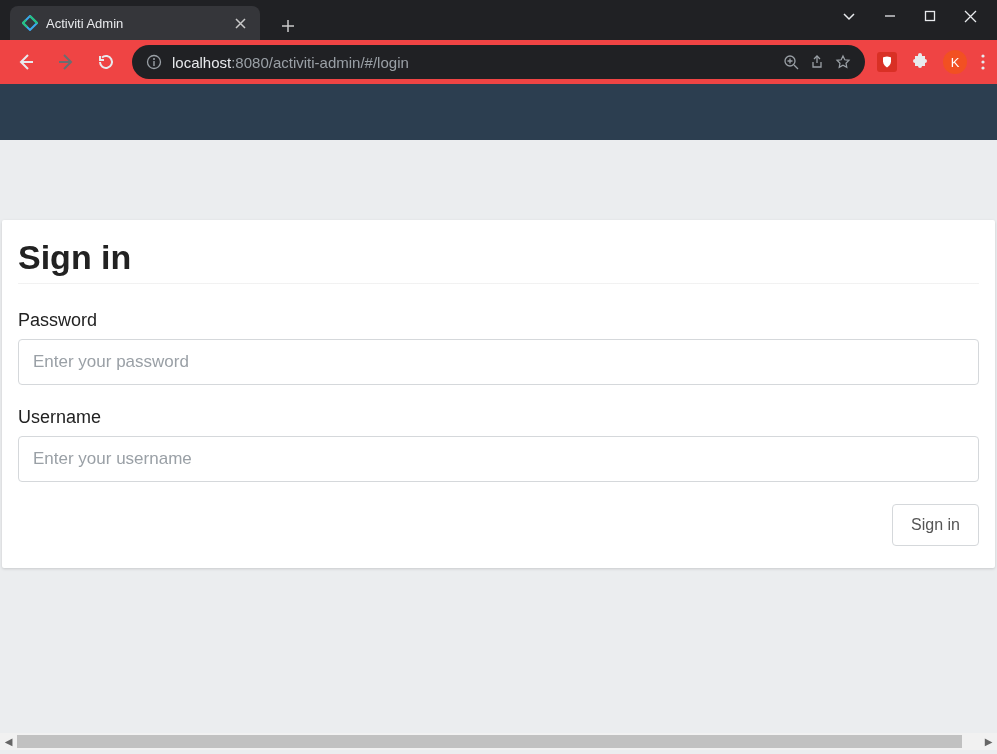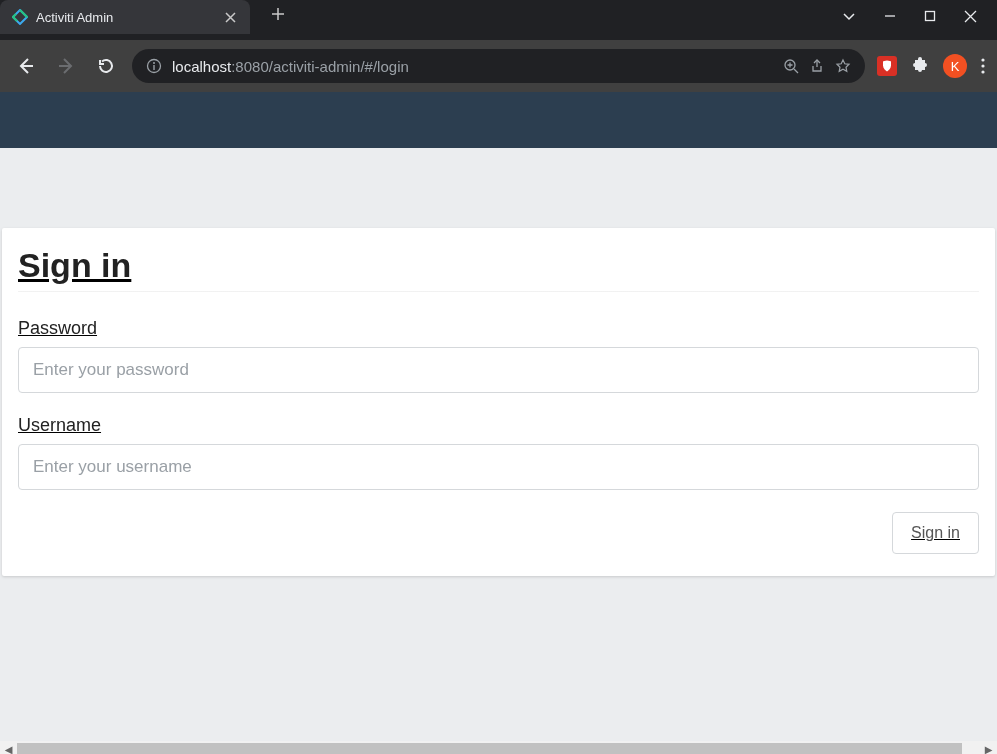--- a/index.html
+++ b/index.html
@@ -1,51 +1,51 @@
 <!DOCTYPE html>
 <html><head>
 <meta charset="utf-8">
 <style>
   * { box-sizing: border-box; margin: 0; padding: 0; }
   html, body { width: 997px; height: 754px; font-family: "Segoe UI", Arial, sans-serif; overflow: hidden; background:#ebedef; }
 
   
   .browser-chrome { width:100%; background:#202124; }
   .titlebar { height:40px; display:flex; align-items:flex-end; position:relative; }
-  .tab-strip { display:flex; align-items:flex-start; height:100%; gap:14px; }
+  .tab-strip { display:flex; align-items:flex-end; height:100%; padding-left:10px; gap:14px; }
   .tab { display:flex; align-items:center; gap:8px; height:34px; background:#35363a; color:#e8eaed;
          padding:0 12px; border-radius:8px 8px 0 0; font-size:13px; min-width:250px; position:relative;}
   .tab .favicon { width:16px; height:16px; flex:none; }
   .tab .tab-title { flex:1; white-space:nowrap; overflow:hidden; text-overflow:ellipsis; }
   .tab .close-x { width:16px; height:16px; display:flex; align-items:center; justify-content:center;
                   color:#c9c9c9; font-size:14px; cursor:pointer; flex:none;}
   .new-tab { width:28px;height:28px;display:flex;align-items:center;justify-content:center;color:#c9c9c9;cursor:pointer;}
   .window-controls { position:absolute; right:0; top:0; height:32px; display:flex; align-items:center; gap:28px; padding:0 20px; color:#e8eaed;}
   .window-controls span { cursor:pointer; display:flex; align-items:center; justify-content:center; }
 
-  .toolbar { height:52px; background:#404040; display:flex; align-items:center; padding:16px 12px; gap:12px; }
+  .toolbar { height:44px; background:#ef4444; display:flex; align-items:center; padding:16px 12px; gap:12px; }
   .toolbar .nav-btn { width:28px; height:28px; display:flex; align-items:center; justify-content:center; color:#e8eaed; cursor:pointer;}
   .toolbar .nav-btn.disabled { color:#6b6d70; cursor:default;}
   .addressbar { flex:1; height:34px; background:#202124; border-radius:17px; display:flex; align-items:center;
                 padding:0 14px; gap:10px; color:#9aa0a6; font-size:15px;}
   .addressbar .info-icon{flex:none;}
   .addressbar .url { flex:1; white-space:nowrap; overflow:hidden; }
   .addressbar .url .host{color:#e8eaed;}
   .addressbar .action-icon { flex:none; color:#9aa0a6; cursor:pointer; display:flex; }
   .ext-icons { display:flex; align-items:center; gap:14px; }
   .ext-adblock{width:20px;height:20px;background:#d93025;border-radius:3px;display:flex;align-items:center;justify-content:center;color:#fff;font-size:12px;cursor:pointer;}
   .ext-puzzle{color:#e8eaed;cursor:pointer;}
   .ext-avatar{width:24px;height:24px;border-radius:50%;background:#f25022;color:#fff;display:flex;
               align-items:center;justify-content:center;font-size:13px;cursor:pointer;}
   .ext-menu{color:#e8eaed;cursor:pointer;}
 
   
   .viewport { width:100%; height:calc(754px - 40px - 48px); display:flex; flex-direction:column; background:#ebedef;}
   .page-navbar { height:56px; background:#2c3e50; width:100%; flex:none;}
-  .page-body { flex:1; position:relative;text-decoration:underline; }
+  .page-body { flex:1; position:relative; }
 
   .login-panel { background:#fff; margin:80px 2px 0 2px; padding:18px 16px 22px 16px; border-radius:2px;
                  box-shadow:0 1px 3px rgba(0,0,0,0.15);}
   .login-panel h2{ font-size:34px; font-weight:600; color:#222; margin-bottom:6px;}
   .panel-divider{ height:1px; background:linear-gradient(#eee,#f5f5f5); margin-bottom:26px;}
   .form-group{ margin-bottom:22px;}
   .form-group label{ display:block; font-size:18px; color:#222; margin-bottom:8px;}
   .form-group input{ width:100%; height:46px; border:1px solid #d5d8db; border-radius:4px;
                      padding:0 14px; font-size:17px; color:#333; outline:none;}
   .form-group input::placeholder{ color:#9aa0a6;}

